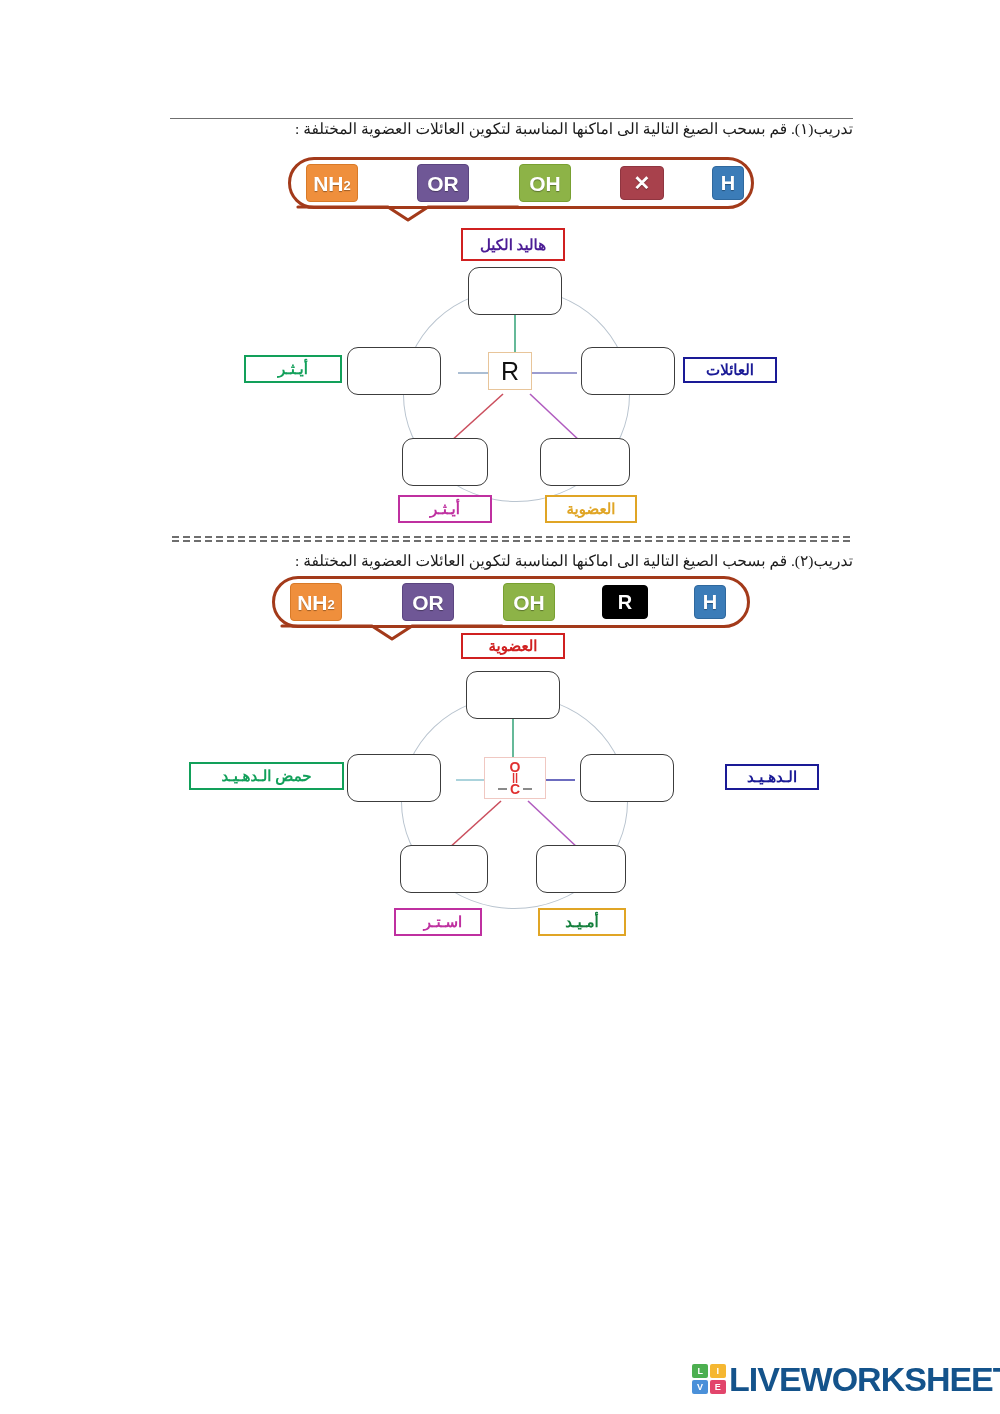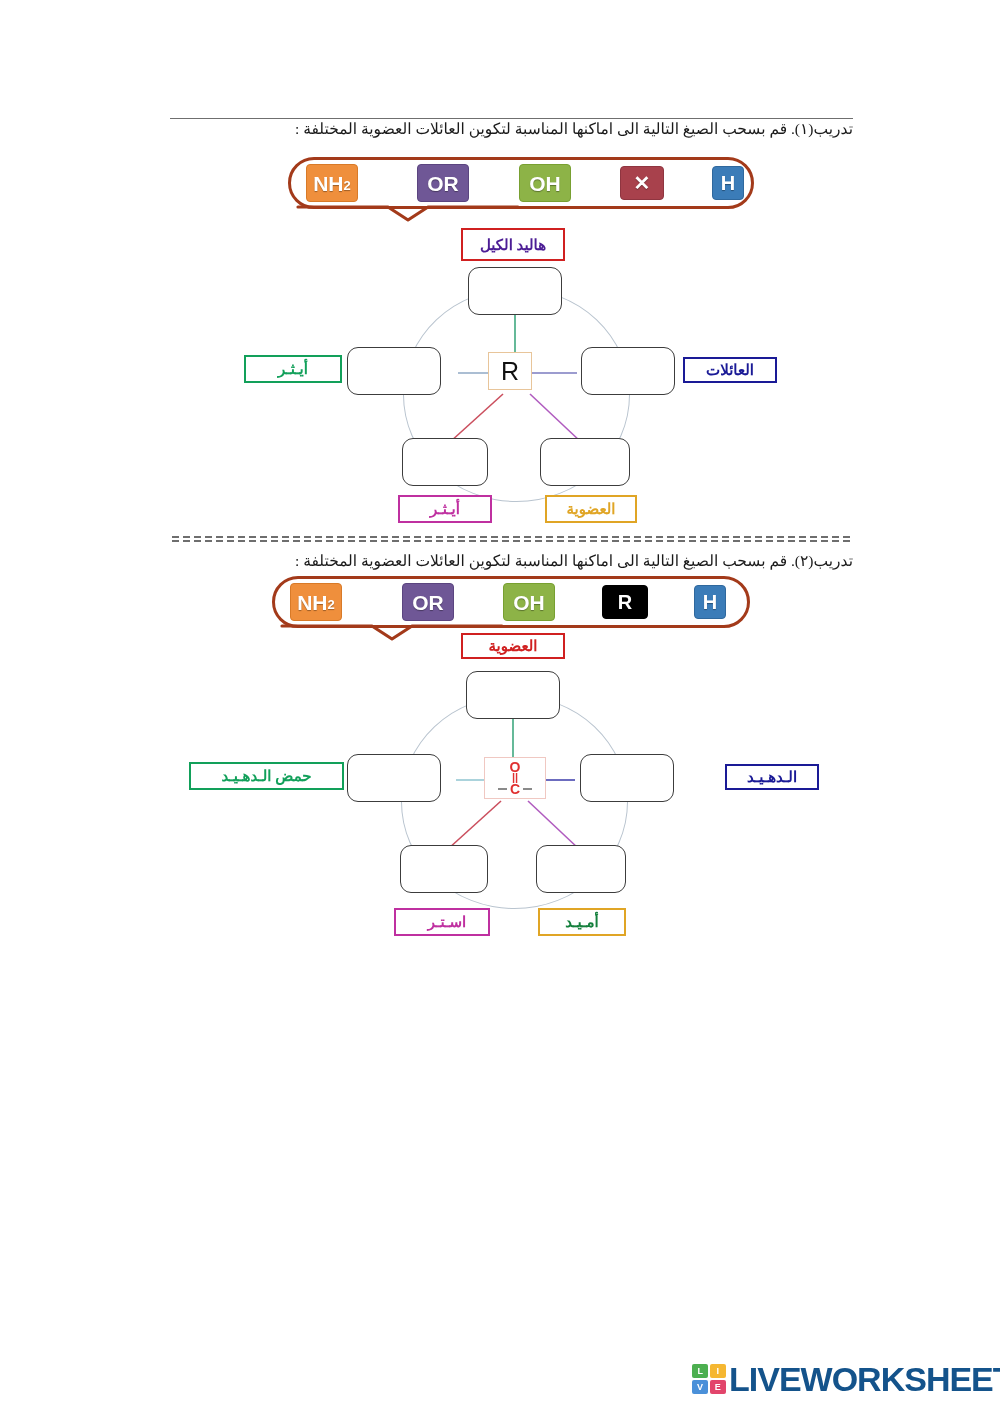--- a/index.html
+++ b/index.html
@@ -278,21 +278,21 @@
 
     <div class="tag" style="left:461px;top:633px;width:104px;height:26px;border:2.4px solid #d02020;color:#d02020;">
       <span>العضوية</span>
     </div>
     <div class="tag" style="left:189px;top:762px;width:155px;height:28px;border:2.4px solid #12a05a;color:#12a05a;font-size:15px;">
       <span>حمض الـدهـيـد</span>
     </div>
     <div class="tag" style="left:681px;top:764px;width:94px;height:26px;border:2.4px solid #1a1a96;color:#1a1a96;margin-left:44px;">
       <span>الـدهـيـد</span>
     </div>
-    <div class="tag" style="left:394px;top:908px;width:96px;height:28px;border:2.6px solid #bf30a0;color:#bf30a0;padding-left:10px;">
+    <div class="tag" style="left:394px;top:908px;width:88px;height:28px;border:2.6px solid #bf30a0;color:#bf30a0;padding-left:10px;">
       <span>اسـتـر</span>
     </div>
     <div class="tag" style="left:538px;top:908px;width:88px;height:28px;border:2.4px solid #e0a525;color:#15803d;">
       <span>أمـيـد</span>
     </div>
   </div>
 
   <div class="logo">
     <div class="logo-tiles">
       <span style="background:#4caf50;">L</span>

